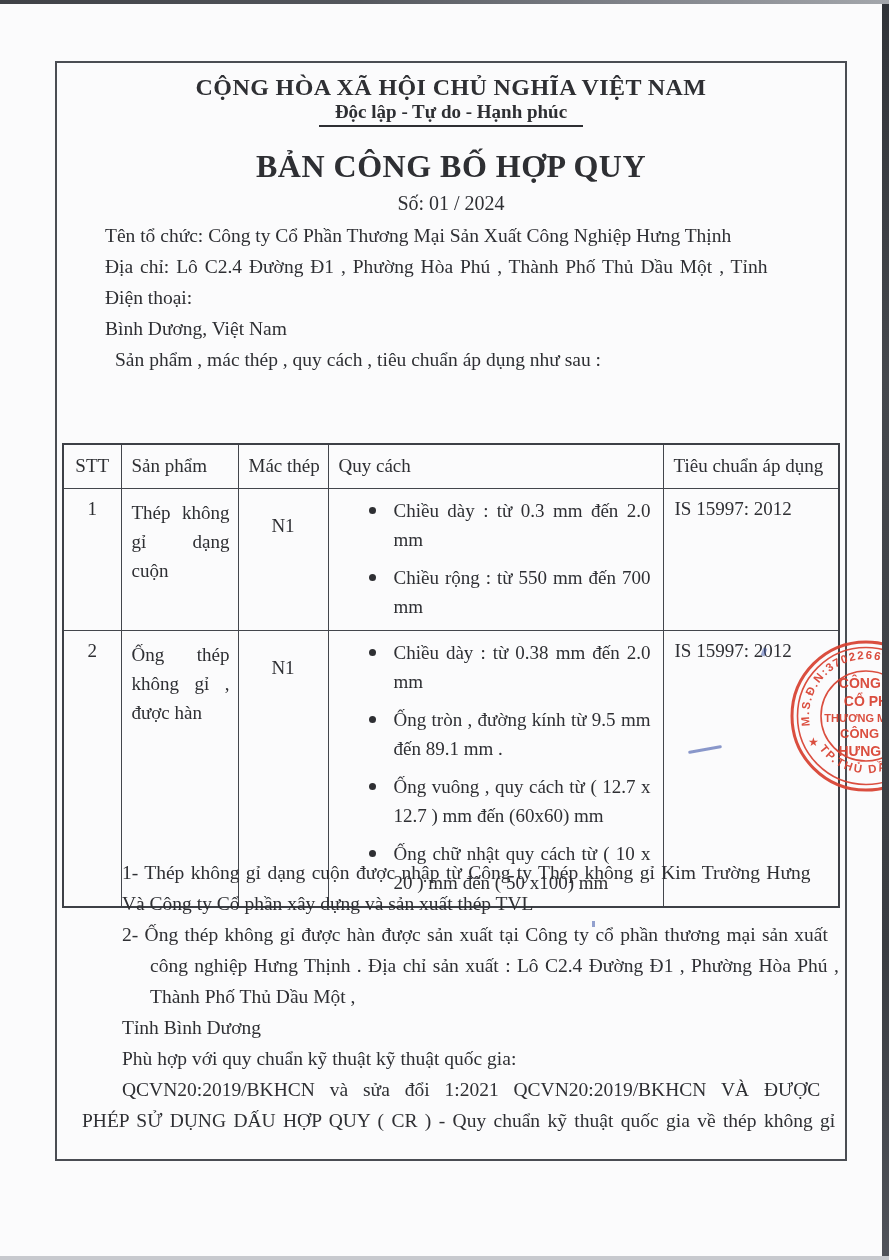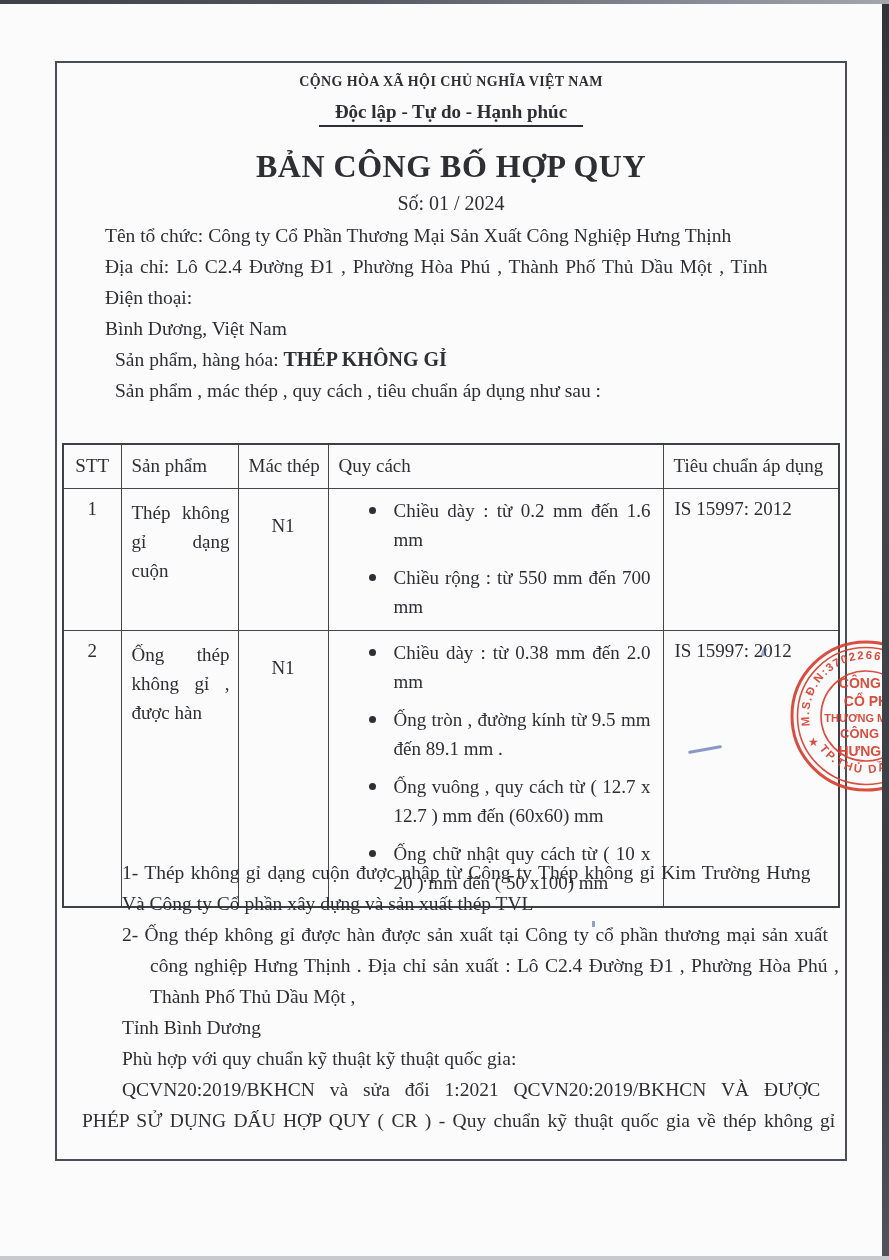--- a/index.html
+++ b/index.html
@@ -16,21 +16,21 @@
     background:linear-gradient(90deg,#3f4146 0%,#54575d 40%,#7e8188 70%,#a3a6ab 100%);}
   .edge-right{position:absolute;right:0;top:0;width:7px;height:100%;z-index:10;
     background:linear-gradient(180deg,#303338,#45484d 30%,#393c41 75%,#50535a);}
   .edge-bottom{position:absolute;left:0;bottom:0;width:100%;height:4px;z-index:11;background:#c7c9ce;}
 
   .frame{
     position:absolute;left:55px;top:61px;width:792px;height:1100px;
     border:2px solid #4a4d53;box-sizing:border-box;
   }
   .nat-title{position:absolute;top:11px;left:0;width:100%;text-align:center;
-    font-size:14px;font-weight:bold;letter-spacing:.4px;}
+    font-size:24px;font-weight:bold;letter-spacing:.4px;}
   .motto-wrap{position:absolute;top:38px;left:0;width:100%;text-align:center;}
   .motto{display:inline-block;font-size:19px;font-weight:bold;
     border-bottom:2.5px solid #2e2f33;padding:0 16px 2px 16px;}
   .doc-title{position:absolute;top:85px;left:0;width:100%;text-align:center;
     font-size:32px;font-weight:bold;letter-spacing:.5px;}
   .doc-number{position:absolute;top:129px;left:0;width:100%;text-align:center;font-size:20px;}
 
   .info{position:absolute;top:157px;left:0;width:100%;}
   .info p{margin:0;height:31px;line-height:31px;font-size:19.5px;white-space:nowrap;}
   .info p.i1{padding-left:48px;}
@@ -92,21 +92,20 @@
       <span class="motto">Độc lập - Tự do - Hạnh phúc</span>
     </div>
     <div class="doc-title">BẢN CÔNG BỐ HỢP QUY</div>
     <div class="doc-number">Số: 01 / 2024</div>
 
     <div class="info">
       <p class="i1">Tên tổ chức: Công ty Cổ Phần Thương Mại Sản Xuất Công Nghiệp Hưng Thịnh</p>
       <p class="i1 ws">Địa chỉ: Lô C2.4 Đường Đ1 , Phường Hòa Phú , Thành Phố Thủ Dầu Một , Tỉnh</p>
       <p class="i1">Điện thoại:</p>
       <p class="i1">Bình Dương, Việt Nam</p>
-      <p class="i2"><span>Sản phẩm, hàng hóa: </span><b>THÉP KHÔNG GỈ</b></p>
       <p class="i2">Sản phẩm , mác thép , quy cách , tiêu chuẩn áp dụng như sau :</p>
     </div>
 
     <table class="spec">
       <colgroup>
           <col class="c-stt">
           <col class="c-sp">
           <col class="c-mt">
           <col class="c-qc">
           <col class="c-tc">
@@ -120,21 +119,21 @@
           <th>Tiêu chuẩn áp dụng</th>
         </tr>
       </thead>
       <tbody>
         <tr class="r1">
           <td class="stt">1</td>
           <td class="sp">Thép không gỉ dạng cuộn</td>
           <td class="mt">N1</td>
           <td class="qc-cell">
             <ul class="qc">
-              <li>Chiều dày : từ 0.2 mm đến 1.6 mm</li>
+              <li>Chiều dày : từ 0.3 mm đến 2.0 mm</li>
               <li>Chiều rộng : từ 550 mm đến 700 mm</li>
             </ul>
           </td>
           <td class="tc">IS 15997: 2012</td>
         </tr>
         <tr class="r2">
           <td class="stt">2</td>
           <td class="sp">Ống thép không gỉ , được hàn</td>
           <td class="mt">N1</td>
           <td class="qc-cell">

